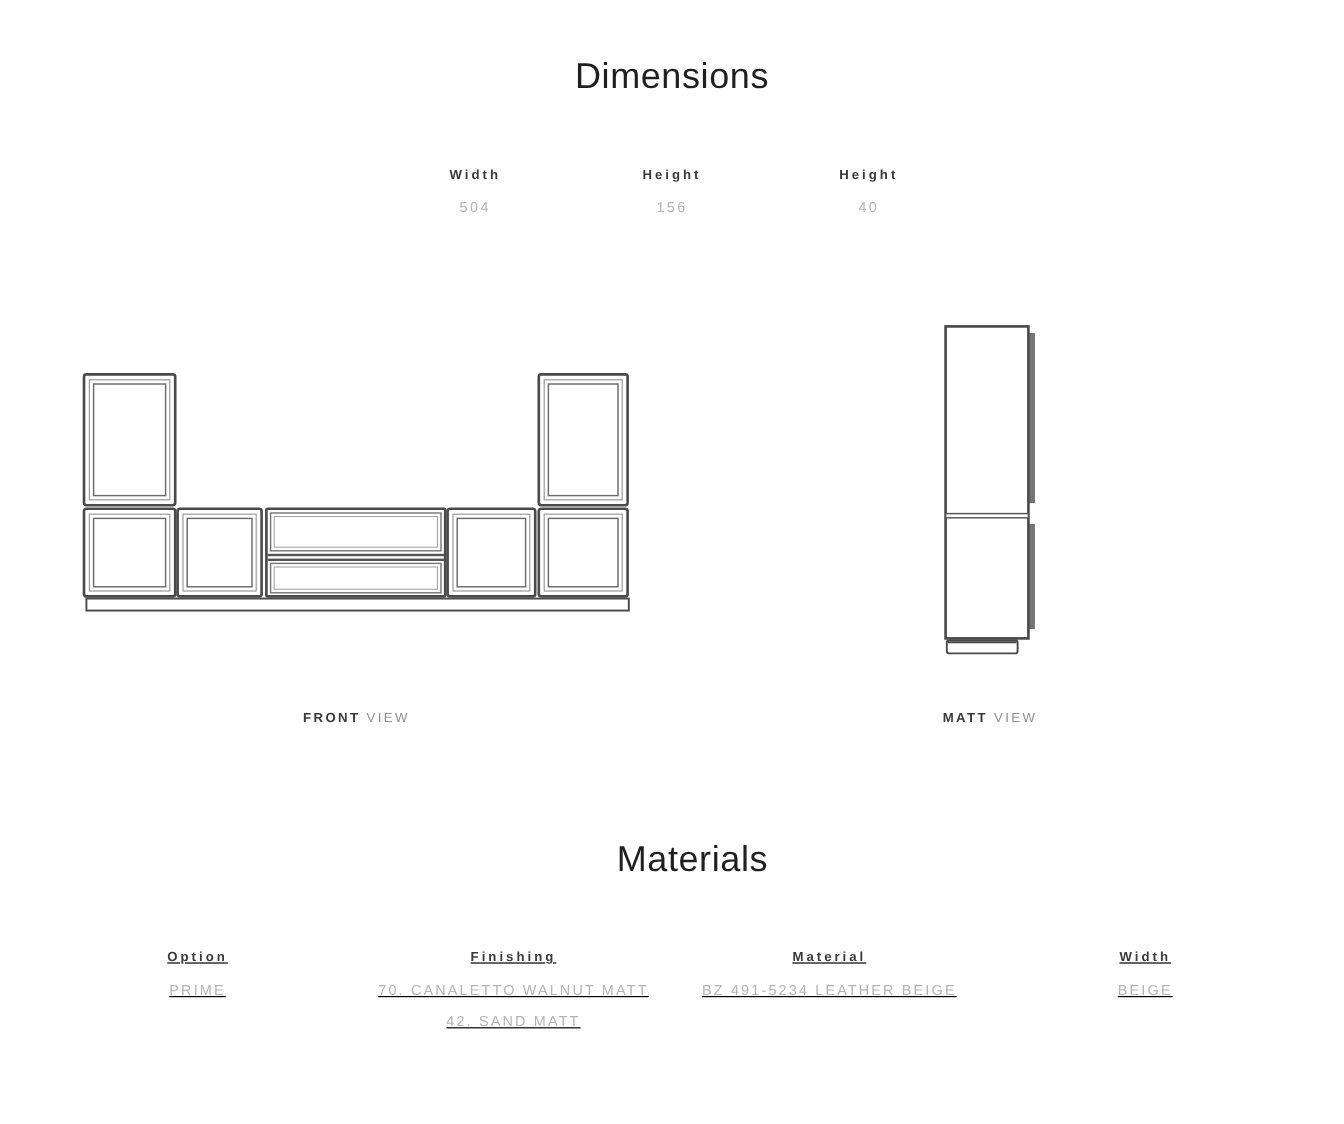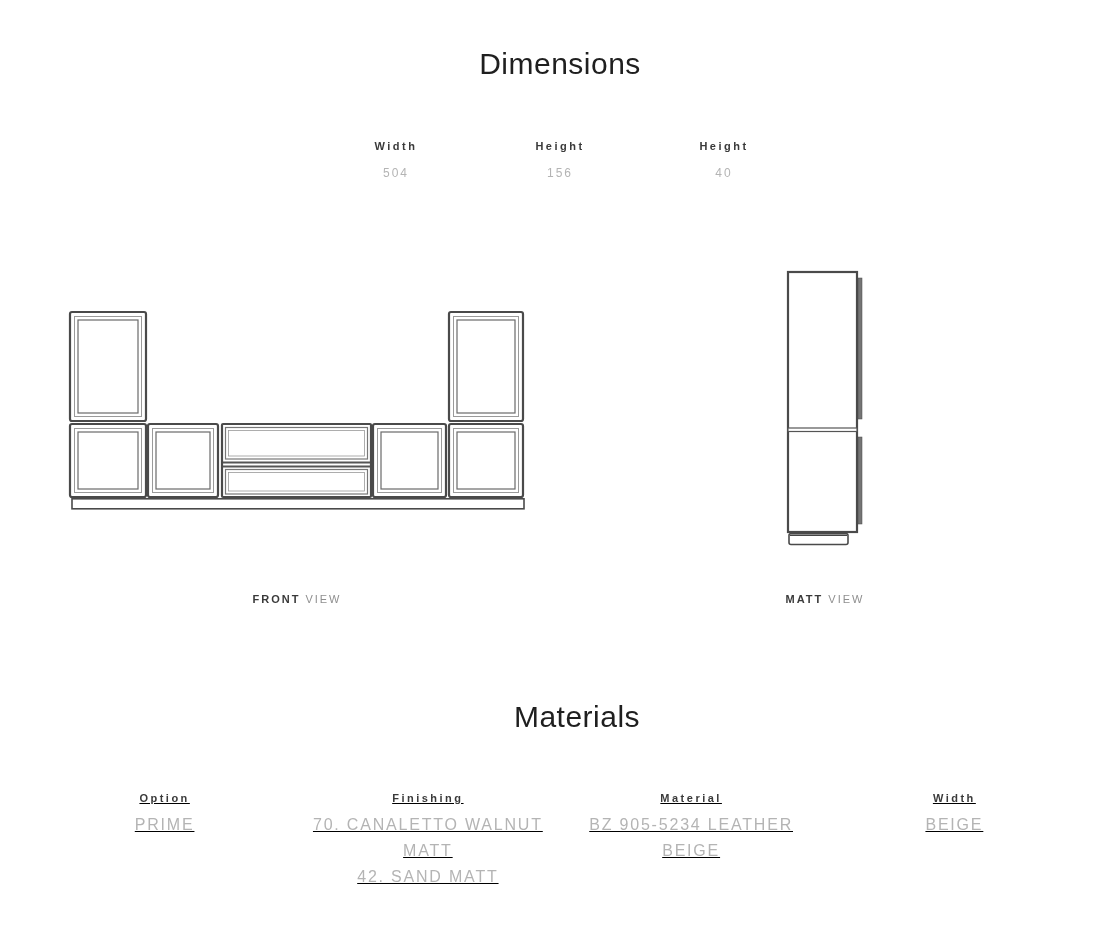--- a/index.html
+++ b/index.html
@@ -44,21 +44,21 @@
   #side-label{left:770px;width:110px;}
   .view-label .w1{font-weight:bold;color:#3a3a3a;}
   .view-label .w2{color:#8f8f8f;margin-left:5px;}
 
   
   .mats-grid{position:absolute;top:792px;left:33px;right:34px;
         display:grid;grid-template-columns:repeat(4,1fr);text-decoration:underline;}
   .mat-col{text-align:center;}
   .mat-label{font-size:11px;font-weight:bold;letter-spacing:2.5px;
         color:#3a3a3a;line-height:13px;margin-bottom:7px;}
-  .mat-value{font-size:16px;letter-spacing:1.8px;color:#b4b4b4;line-height:26px;}
+  .mat-value{font-size:12px;letter-spacing:1.8px;color:#b4b4b4;line-height:26px;}
 </style>
 </head>
 <body>
 
 <div class="page">
 
   <h1 class="serif-title" id="t-dims">Dimensions</h1>
 
   <div class="dims-row">
     <div class="dim-col">
@@ -141,21 +141,21 @@
       <div class="mat-label">Option</div>
       <div class="mat-value">PRIME</div>
     </div>
     <div class="mat-col">
       <div class="mat-label">Finishing</div>
       <div class="mat-value">70. CANALETTO WALNUT MATT</div>
       <div class="mat-value">42. SAND MATT</div>
     </div>
     <div class="mat-col">
       <div class="mat-label">Material</div>
-      <div class="mat-value">BZ 905-5234 LEATHER BEIGE</div>
+      <div class="mat-value">BZ 491-5234 LEATHER BEIGE</div>
     </div>
     <div class="mat-col">
       <div class="mat-label">Width</div>
       <div class="mat-value">BEIGE</div>
     </div>
   </div>
 
 </div>
 
 </body></html>

